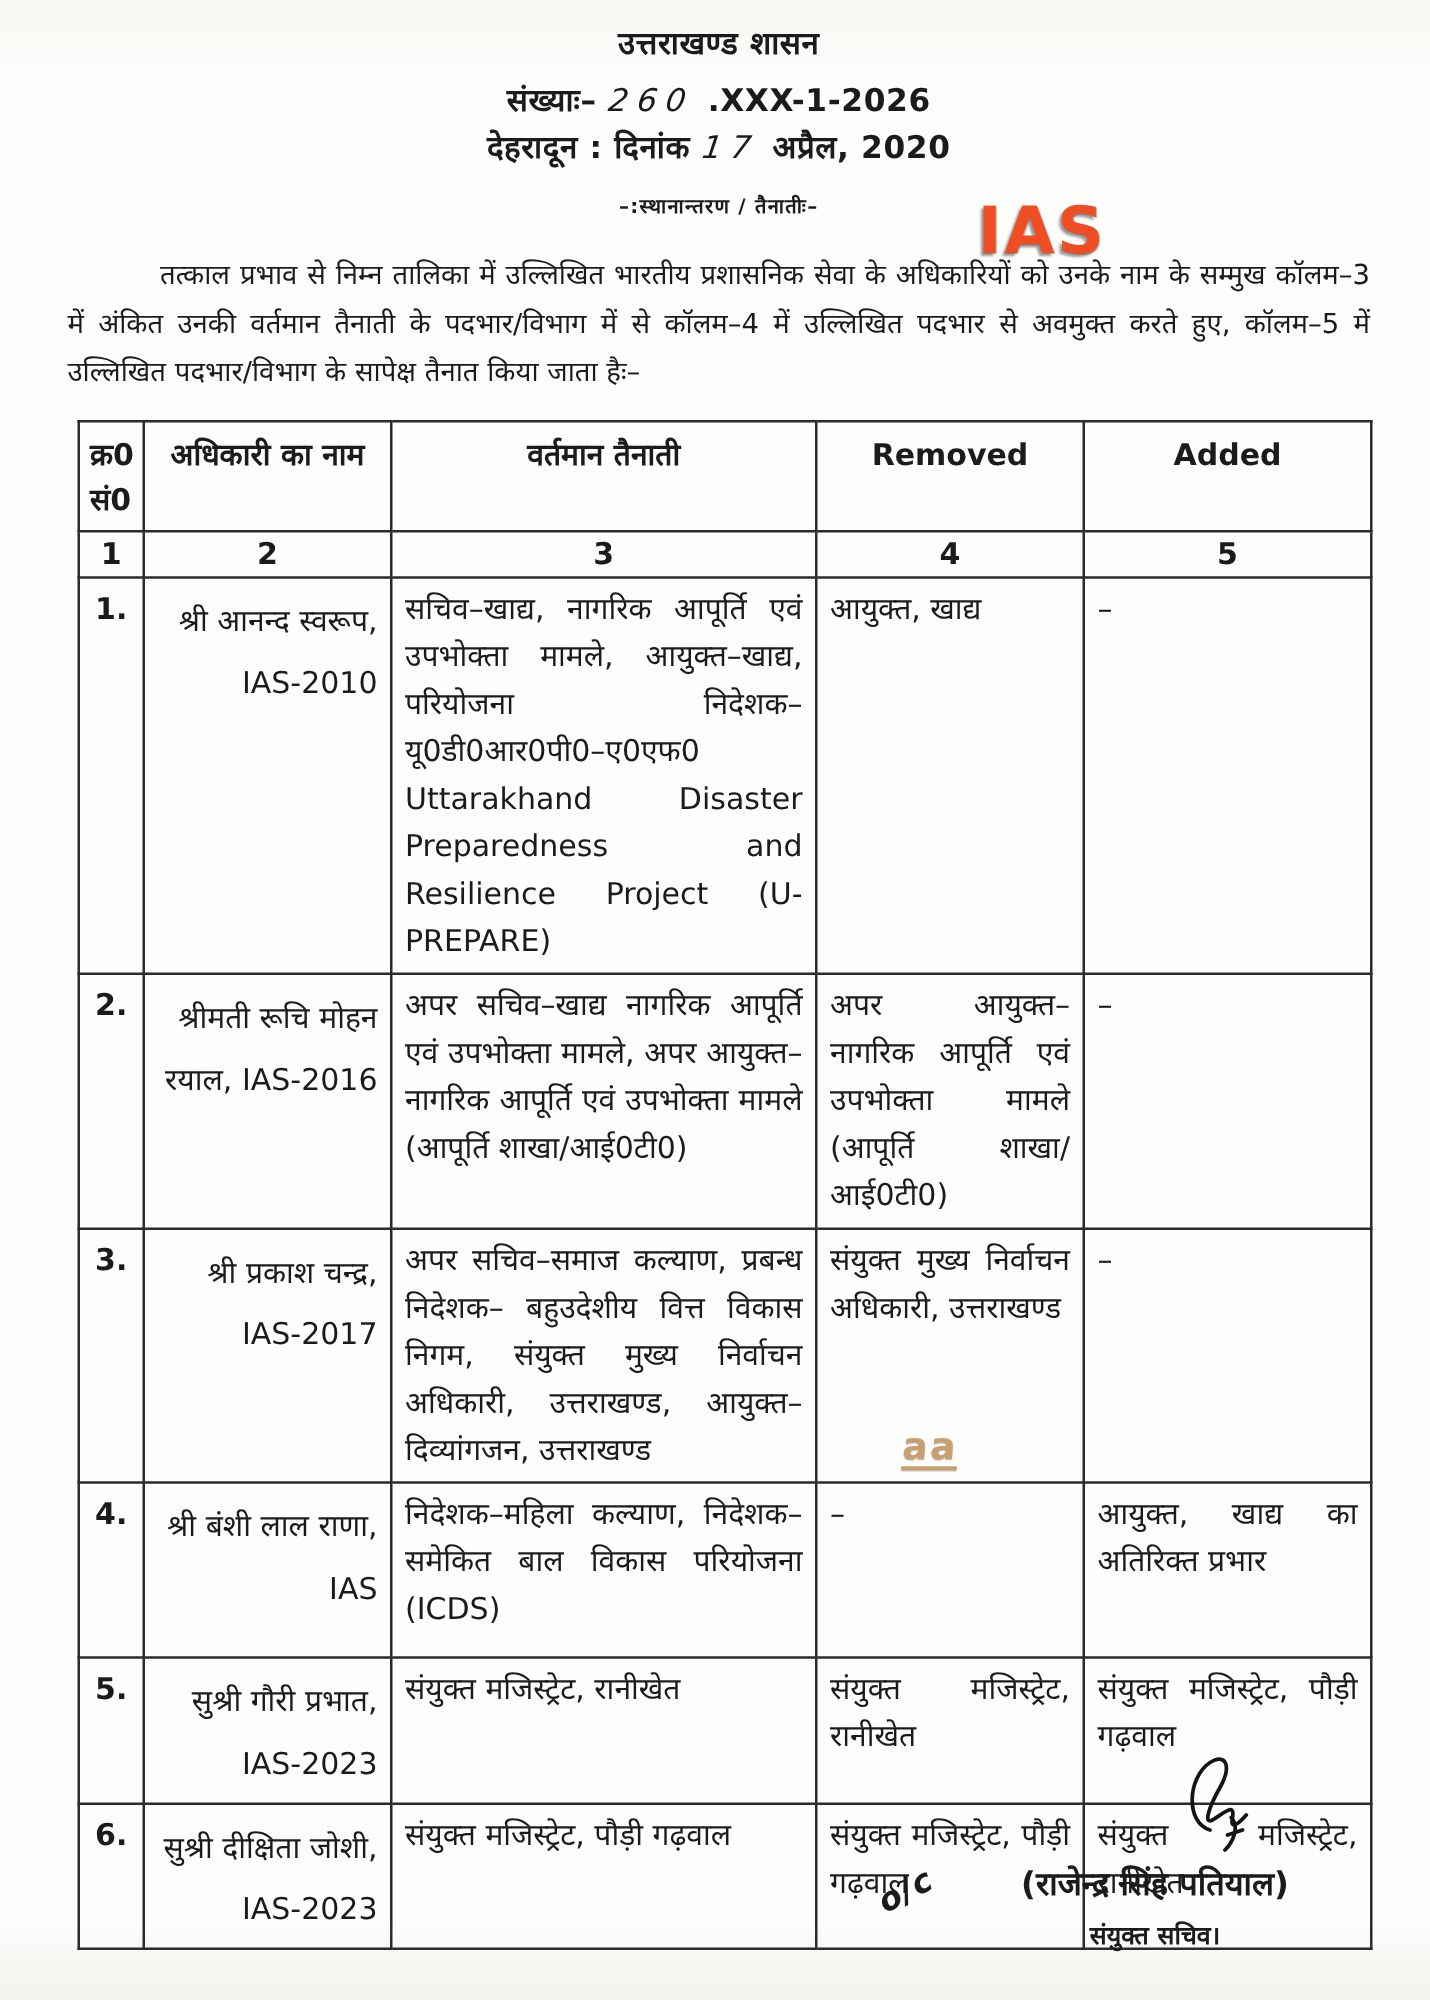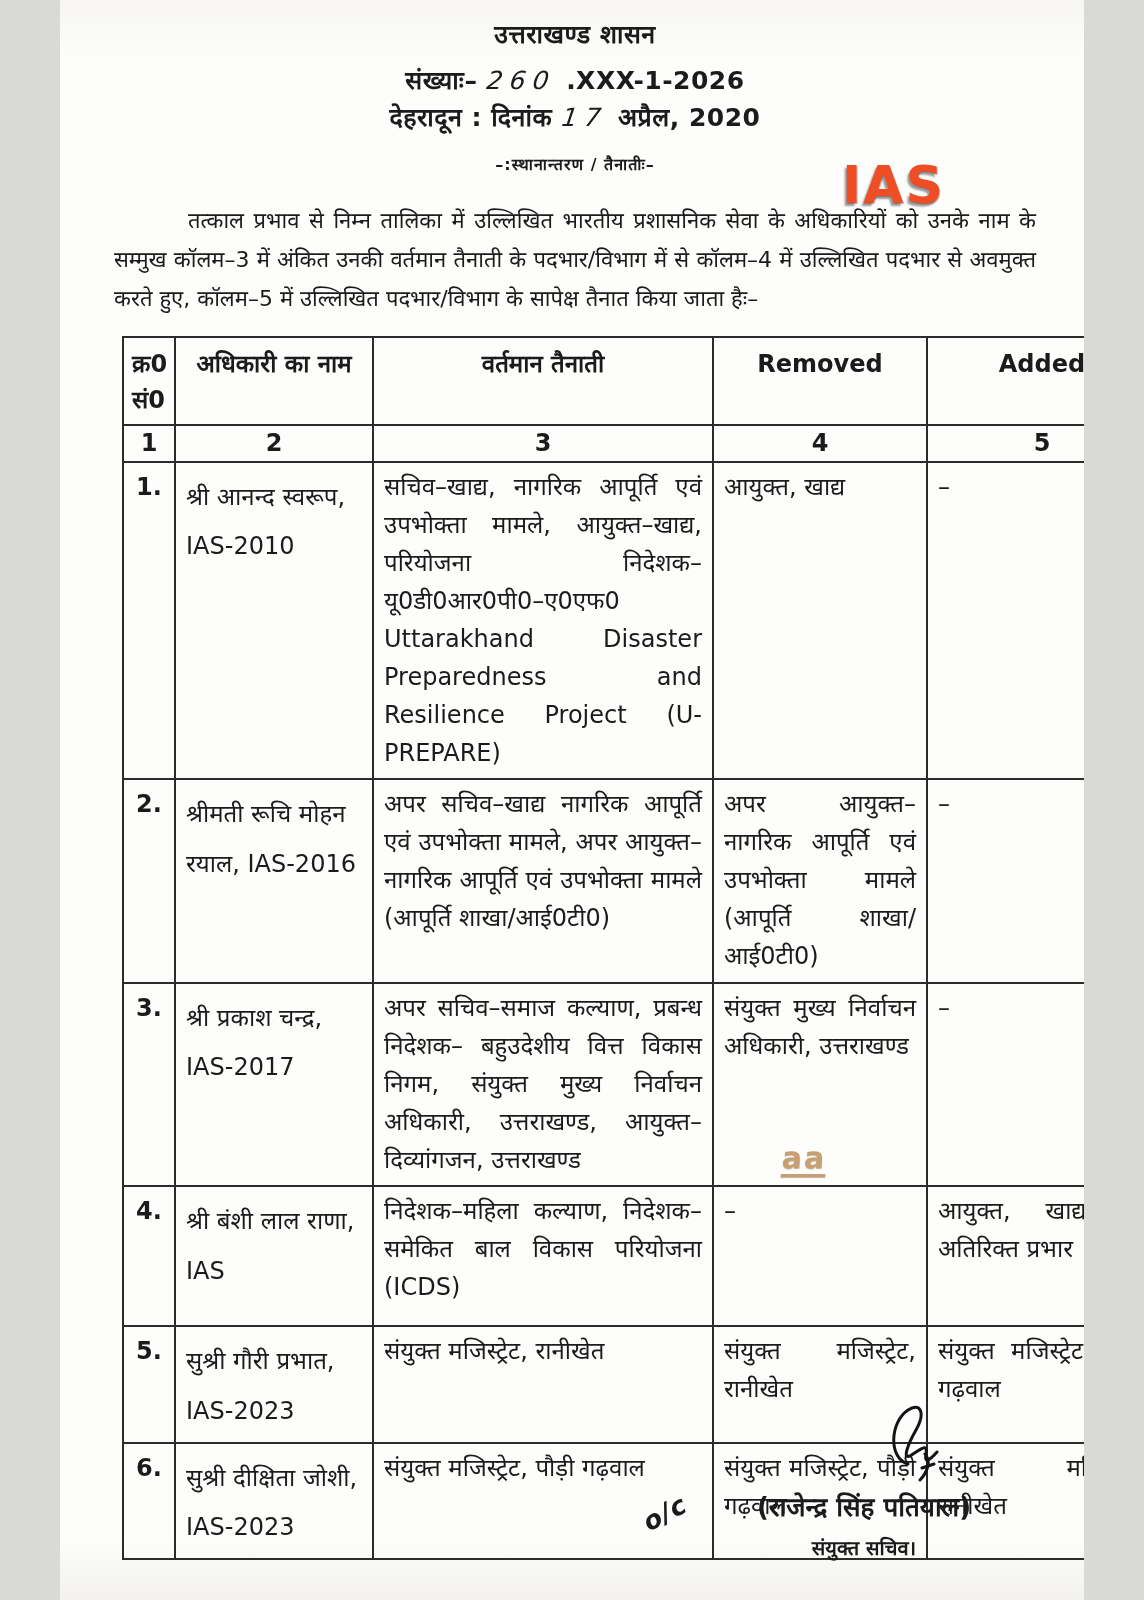--- a/index.html
+++ b/index.html
@@ -1,17 +1,17 @@
 <!DOCTYPE html>
 <html><head>
 <meta charset="utf-8">
 <style>
   html,body { margin:0; padding:0; background:#d9d9d6; }
   .page {
-    width:1024px; height:1600px; margin:0 auto; position:relative;
+    width:1144px; height:1600px; margin:0 auto; position:relative;
     background:#fcfcfa;
     background-image: linear-gradient(180deg, #f7f6f2 0%, #fdfdfb 4%, #fdfdfb 96%, #f2f1ed 100%);
     font-family:"DejaVu Sans", sans-serif;
     color:#1b1b1b;
     box-sizing:border-box;
     padding:16px 46px 0 52px;
     overflow:hidden;
   }
   
   .doc-header { text-align:center; position:relative; line-height:1.5; }
@@ -33,21 +33,21 @@
   
   table.transfer { border-collapse:collapse; width:1034px; margin-left:10px; table-layout:fixed; }
   .transfer td, .transfer th {
     border:2.5px solid #2b2b2b; vertical-align:top;
     padding:6px 10px; font-size:24px; line-height:1.58; font-weight:500;
   }
   .transfer th { font-weight:700; text-align:center; vertical-align:top; padding-top:8px; }
   th.h-sno { text-align:left; padding-left:8px; line-height:1.5;border-radius:15px; }
   tr.colnum td { text-align:center; font-weight:700; padding:2px; height:30px; line-height:1.3; }
   td.sno { text-align:center; font-weight:700; }
-  td.name { text-align:left; line-height:2.05; padding-top:10px; }
+  td.name { text-align:right; line-height:2.05; padding-top:10px; }
   td.cur, td.rem, td.add { text-align:justify;margin-left:12px; }
   td.rem { position:relative; }
   tr.r1 td { height:200px; } tr.r2 td { height:164px; } tr.r3 td { height:170px; }
   tr.r4 td { height:122px; } tr.r5 td { height:82px; }  tr.r6 td { height:82px; }
   .aa-watermark {
     position:absolute; left:32%; bottom:4px;
     font-size:30px; font-weight:800; color:#c79f72;
     text-decoration:underline; text-underline-offset:6px;
     text-shadow:0 1px 1px rgba(130,100,60,0.5);
     letter-spacing:2px; transform:skewX(-4deg);

